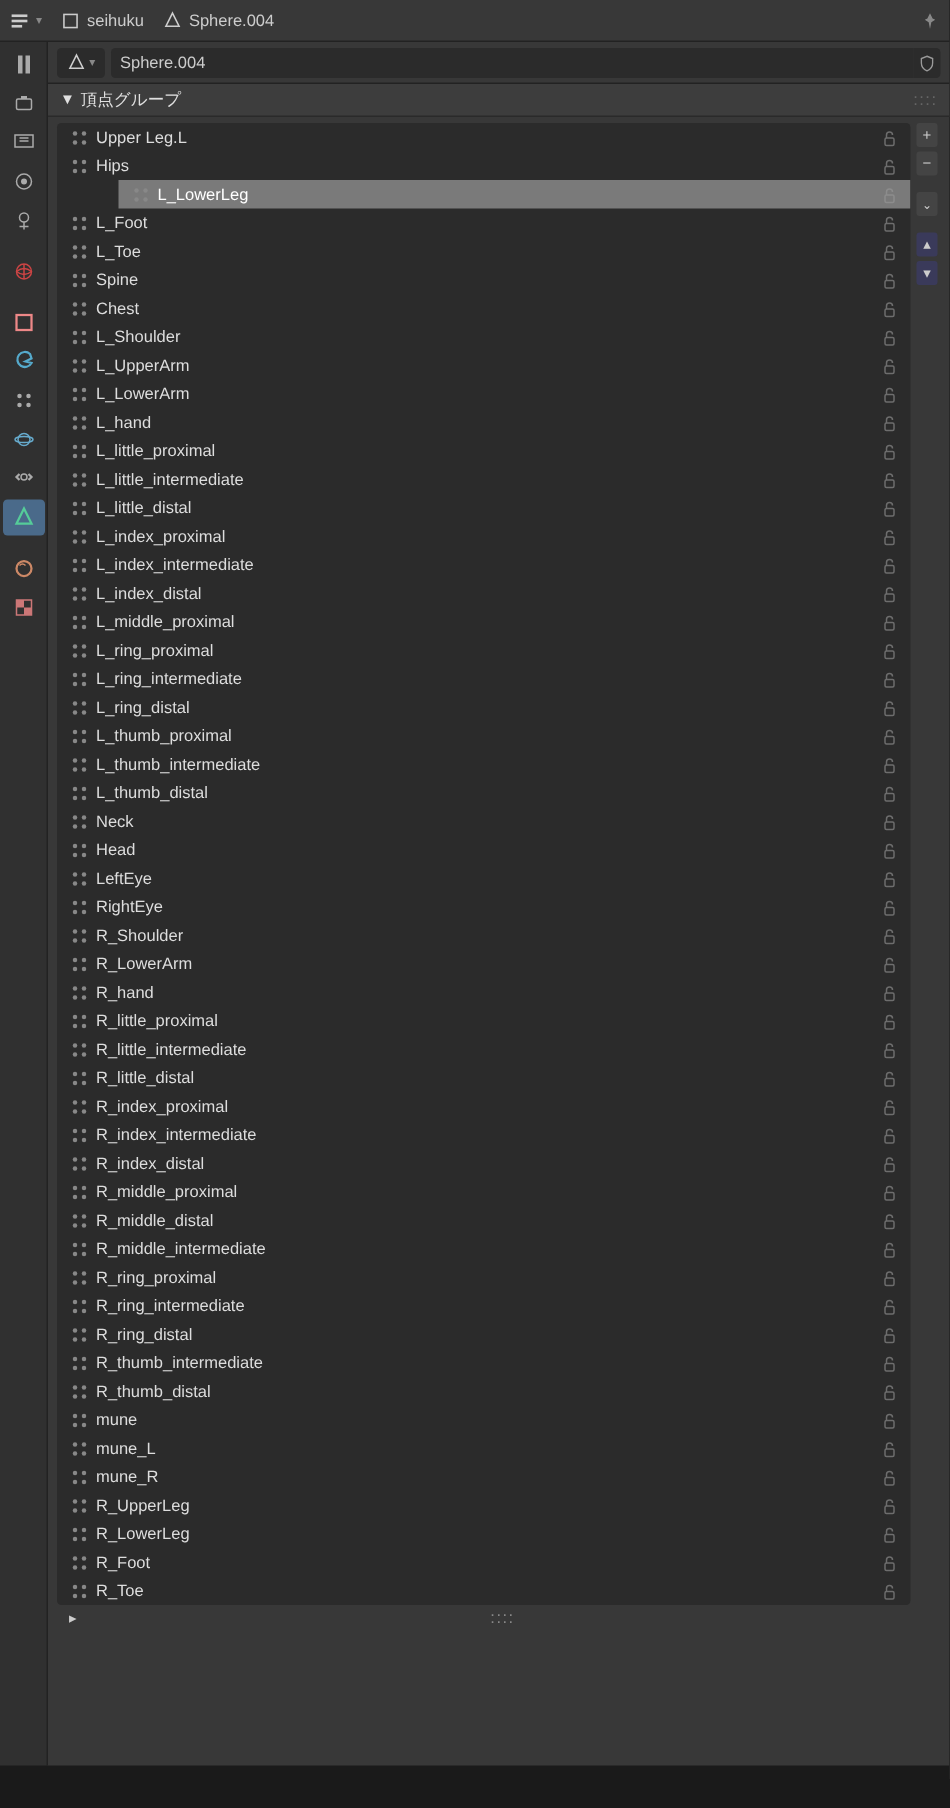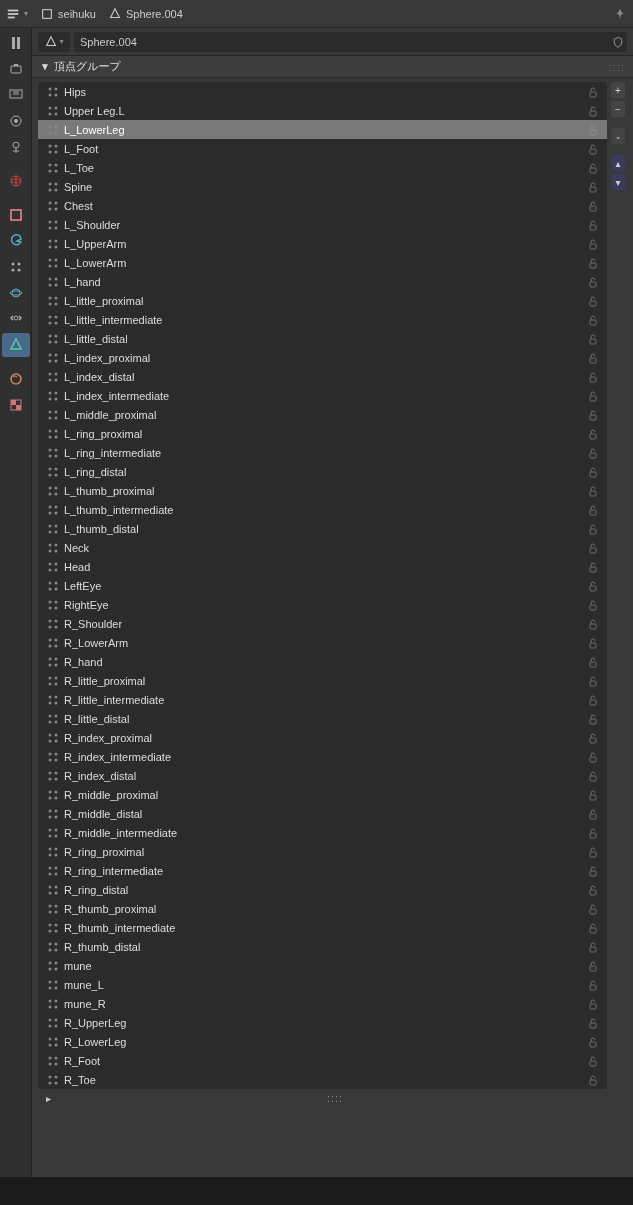--- a/index.html
+++ b/index.html
@@ -29,21 +29,21 @@
 .panel-header .arrow { margin-right: 4px; font-size: 10px; }
 .panel-drag { margin-left: auto; color: #666; letter-spacing: 1px; }
 
 .list-area { display: flex; padding: 4px 6px 0 6px; }
 .list-box { flex: 1; background: #2b2b2b; border-radius: 3px; overflow-y: auto; max-height: 1086px; }
 .side-btns { width: 16px; margin-left: 4px; display: flex; flex-direction: column; }
 .side-btn { width: 14px; height: 16px; background: #444; border-radius: 2px; margin-bottom: 3px; display: flex; align-items: center; justify-content: center; font-size: 10px; color: #ccc; cursor: pointer; }
 .side-sep { height: 8px; }
 
 .vg-row { height: 19px; display: flex; align-items: center; padding: 0 8px; cursor: pointer; }
-.vg-row.selected { background: #7a7a7a; color: #fff; }
+.vg-row.selected { background: #7a7a7a; color: #fff; margin-left: 41px; }
 .vg-icon { width: 14px; height: 14px; margin-right: 4px; display: flex; align-items: center; justify-content: center; flex-shrink: 0; }
 .vg-name { flex: 1; color: #ddd; }
 .vg-row.selected .vg-name { color: #fff; }
 .vg-lock { width: 12px; height: 12px; opacity: 0.6; }
 
 .expand-row { height: 18px; display: flex; align-items: center; padding: 0 14px; }
 .expand-row .tri { font-size: 10px; color: #ccc; }
 .expand-row .dots { margin: 0 auto; color: #888; letter-spacing: 1px; }
 
 svg { display: block; }
@@ -204,45 +204,45 @@
       <div class="list-box" id="vg-list">
           <div class="vg-row">
             <span class="vg-icon">
               <svg width="12" height="12" viewBox="0 0 12 12">
                 <circle cx="3" cy="3" r="1.5" fill="#888"></circle>
                 <circle cx="9" cy="3" r="1.5" fill="#888"></circle>
                 <circle cx="3" cy="9" r="1.5" fill="#888"></circle>
                 <circle cx="9" cy="9" r="1.5" fill="#888"></circle>
               </svg>
             </span>
+            <span class="vg-name">Upper Leg.L</span>
+            <span class="vg-lock">
+              <svg width="12" height="12" viewBox="0 0 12 12">
+                <rect x="3" y="6" width="6" height="5" rx="1" fill="none" stroke="#999"></rect>
+                <path d="M4 6 L4 4 Q4 2 6 2 Q8 2 8 4" fill="none" stroke="#999"></path>
+              </svg>
+            </span>
+          </div>
+          <div class="vg-row">
+            <span class="vg-icon">
+              <svg width="12" height="12" viewBox="0 0 12 12">
+                <circle cx="3" cy="3" r="1.5" fill="#888"></circle>
+                <circle cx="9" cy="3" r="1.5" fill="#888"></circle>
+                <circle cx="3" cy="9" r="1.5" fill="#888"></circle>
+                <circle cx="9" cy="9" r="1.5" fill="#888"></circle>
+              </svg>
+            </span>
             <span class="vg-name">Hips</span>
             <span class="vg-lock">
               <svg width="12" height="12" viewBox="0 0 12 12">
                 <rect x="3" y="6" width="6" height="5" rx="1" fill="none" stroke="#999"></rect>
                 <path d="M4 6 L4 4 Q4 2 6 2 Q8 2 8 4" fill="none" stroke="#999"></path>
               </svg>
             </span>
           </div>
-          <div class="vg-row">
-            <span class="vg-icon">
-              <svg width="12" height="12" viewBox="0 0 12 12">
-                <circle cx="3" cy="3" r="1.5" fill="#888"></circle>
-                <circle cx="9" cy="3" r="1.5" fill="#888"></circle>
-                <circle cx="3" cy="9" r="1.5" fill="#888"></circle>
-                <circle cx="9" cy="9" r="1.5" fill="#888"></circle>
-              </svg>
-            </span>
-            <span class="vg-name">Upper Leg.L</span>
-            <span class="vg-lock">
-              <svg width="12" height="12" viewBox="0 0 12 12">
-                <rect x="3" y="6" width="6" height="5" rx="1" fill="none" stroke="#999"></rect>
-                <path d="M4 6 L4 4 Q4 2 6 2 Q8 2 8 4" fill="none" stroke="#999"></path>
-              </svg>
-            </span>
-          </div>
           <div class="vg-row selected">
             <span class="vg-icon">
               <svg width="12" height="12" viewBox="0 0 12 12">
                 <circle cx="3" cy="3" r="1.5" fill="#888"></circle>
                 <circle cx="9" cy="3" r="1.5" fill="#888"></circle>
                 <circle cx="3" cy="9" r="1.5" fill="#888"></circle>
                 <circle cx="9" cy="9" r="1.5" fill="#888"></circle>
               </svg>
             </span>
             <span class="vg-name">L_LowerLeg</span>
@@ -459,54 +459,54 @@
           </div>
           <div class="vg-row">
             <span class="vg-icon">
               <svg width="12" height="12" viewBox="0 0 12 12">
                 <circle cx="3" cy="3" r="1.5" fill="#888"></circle>
                 <circle cx="9" cy="3" r="1.5" fill="#888"></circle>
                 <circle cx="3" cy="9" r="1.5" fill="#888"></circle>
                 <circle cx="9" cy="9" r="1.5" fill="#888"></circle>
               </svg>
             </span>
+            <span class="vg-name">L_index_intermediate</span>
+            <span class="vg-lock">
+              <svg width="12" height="12" viewBox="0 0 12 12">
+                <rect x="3" y="6" width="6" height="5" rx="1" fill="none" stroke="#999"></rect>
+                <path d="M4 6 L4 4 Q4 2 6 2 Q8 2 8 4" fill="none" stroke="#999"></path>
+              </svg>
+            </span>
+          </div>
+          <div class="vg-row">
+            <span class="vg-icon">
+              <svg width="12" height="12" viewBox="0 0 12 12">
+                <circle cx="3" cy="3" r="1.5" fill="#888"></circle>
+                <circle cx="9" cy="3" r="1.5" fill="#888"></circle>
+                <circle cx="3" cy="9" r="1.5" fill="#888"></circle>
+                <circle cx="9" cy="9" r="1.5" fill="#888"></circle>
+              </svg>
+            </span>
             <span class="vg-name">L_index_distal</span>
             <span class="vg-lock">
               <svg width="12" height="12" viewBox="0 0 12 12">
                 <rect x="3" y="6" width="6" height="5" rx="1" fill="none" stroke="#999"></rect>
                 <path d="M4 6 L4 4 Q4 2 6 2 Q8 2 8 4" fill="none" stroke="#999"></path>
               </svg>
             </span>
           </div>
           <div class="vg-row">
             <span class="vg-icon">
               <svg width="12" height="12" viewBox="0 0 12 12">
                 <circle cx="3" cy="3" r="1.5" fill="#888"></circle>
                 <circle cx="9" cy="3" r="1.5" fill="#888"></circle>
                 <circle cx="3" cy="9" r="1.5" fill="#888"></circle>
                 <circle cx="9" cy="9" r="1.5" fill="#888"></circle>
               </svg>
             </span>
-            <span class="vg-name">L_index_intermediate</span>
-            <span class="vg-lock">
-              <svg width="12" height="12" viewBox="0 0 12 12">
-                <rect x="3" y="6" width="6" height="5" rx="1" fill="none" stroke="#999"></rect>
-                <path d="M4 6 L4 4 Q4 2 6 2 Q8 2 8 4" fill="none" stroke="#999"></path>
-              </svg>
-            </span>
-          </div>
-          <div class="vg-row">
-            <span class="vg-icon">
-              <svg width="12" height="12" viewBox="0 0 12 12">
-                <circle cx="3" cy="3" r="1.5" fill="#888"></circle>
-                <circle cx="9" cy="3" r="1.5" fill="#888"></circle>
-                <circle cx="3" cy="9" r="1.5" fill="#888"></circle>
-                <circle cx="9" cy="9" r="1.5" fill="#888"></circle>
-              </svg>
-            </span>
             <span class="vg-name">L_middle_proximal</span>
             <span class="vg-lock">
               <svg width="12" height="12" viewBox="0 0 12 12">
                 <rect x="3" y="6" width="6" height="5" rx="1" fill="none" stroke="#999"></rect>
                 <path d="M4 6 L4 4 Q4 2 6 2 Q8 2 8 4" fill="none" stroke="#999"></path>
               </svg>
             </span>
           </div>
           <div class="vg-row">
             <span class="vg-icon">
@@ -919,37 +919,20 @@
           <div class="vg-row">
             <span class="vg-icon">
               <svg width="12" height="12" viewBox="0 0 12 12">
                 <circle cx="3" cy="3" r="1.5" fill="#888"></circle>
                 <circle cx="9" cy="3" r="1.5" fill="#888"></circle>
                 <circle cx="3" cy="9" r="1.5" fill="#888"></circle>
                 <circle cx="9" cy="9" r="1.5" fill="#888"></circle>
               </svg>
             </span>
             <span class="vg-name">R_ring_distal</span>
-            <span class="vg-lock">
-              <svg width="12" height="12" viewBox="0 0 12 12">
-                <rect x="3" y="6" width="6" height="5" rx="1" fill="none" stroke="#999"></rect>
-                <path d="M4 6 L4 4 Q4 2 6 2 Q8 2 8 4" fill="none" stroke="#999"></path>
-              </svg>
-            </span>
-          </div>
-          <div class="vg-row">
-            <span class="vg-icon">
-              <svg width="12" height="12" viewBox="0 0 12 12">
-                <circle cx="3" cy="3" r="1.5" fill="#888"></circle>
-                <circle cx="9" cy="3" r="1.5" fill="#888"></circle>
-                <circle cx="3" cy="9" r="1.5" fill="#888"></circle>
-                <circle cx="9" cy="9" r="1.5" fill="#888"></circle>
-              </svg>
-            </span>
-            <span class="vg-name">R_thumb_proximal</span>
             <span class="vg-lock">
               <svg width="12" height="12" viewBox="0 0 12 12">
                 <rect x="3" y="6" width="6" height="5" rx="1" fill="none" stroke="#999"></rect>
                 <path d="M4 6 L4 4 Q4 2 6 2 Q8 2 8 4" fill="none" stroke="#999"></path>
               </svg>
             </span>
           </div>
           <div class="vg-row">
             <span class="vg-icon">
               <svg width="12" height="12" viewBox="0 0 12 12">

